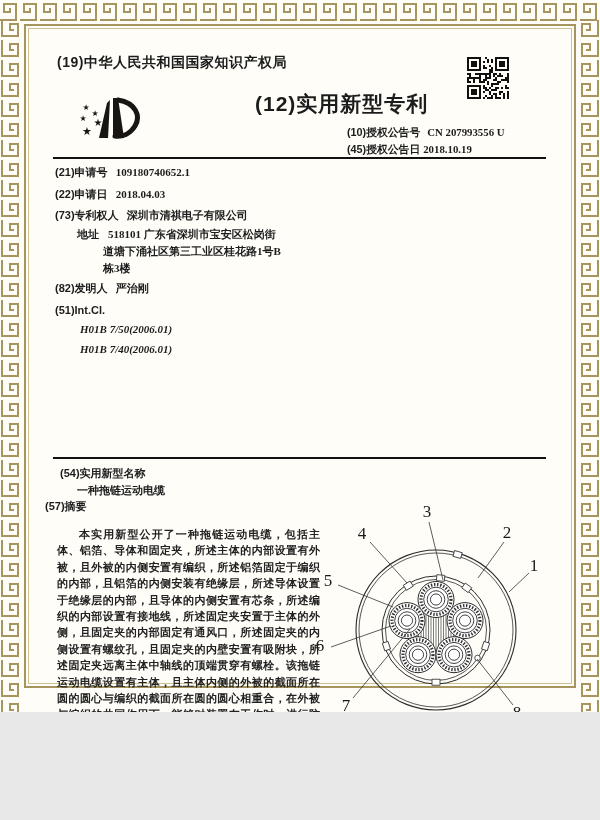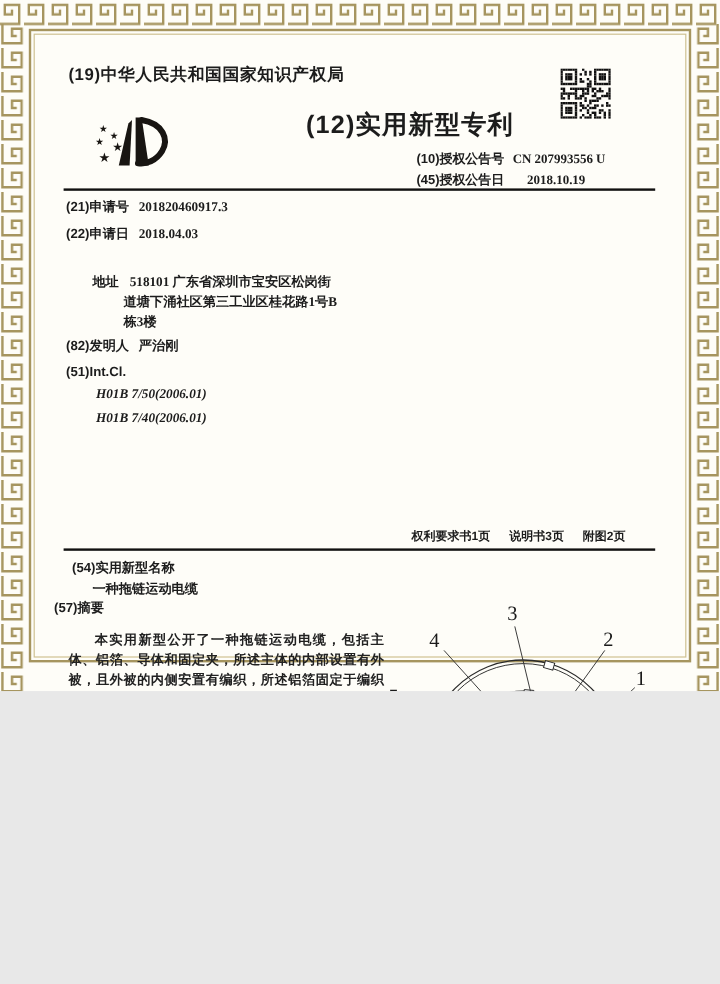--- a/index.html
+++ b/index.html
@@ -1,16 +1,16 @@
 <!DOCTYPE html>
 <html><head>
 <meta charset="utf-8">
 <style>
   html,body{margin:0;padding:0;background:#e8e8e8;}
-  .page{position:relative;width:600px;height:576px;background:#fefdf8;overflow:hidden;
+  .page{position:relative;width:600px;height:712px;background:#fefdf8;overflow:hidden;
         font-family:"Liberation Sans",sans-serif;color:#1c1c1c;text-decoration:underline;}
   .strip{position:absolute;}
   .frame-outer{position:absolute;left:24px;top:24px;right:24px;bottom:24px;
         border:2px solid #a6955f;pointer-events:none;}
   .frame-inner{position:absolute;left:28px;top:28px;right:28px;bottom:28px;
         border:1px solid #cfc192;pointer-events:none;}
   .hei{font-family:"Liberation Sans",sans-serif;font-weight:700;}
   .song{font-family:"Liberation Serif",serif;}
   .row{position:absolute;font-size:11px;white-space:nowrap;color:#1c1c1c;}
   .row .lbl{font-weight:700;}
@@ -304,54 +304,53 @@
       <rect x="40" y="38" width="2" height="2"></rect>
       <rect x="40" y="40" width="2" height="2"></rect>
     </svg>
 
   <div class="pubrow" style="top:126px">
     <span class="hei">(10)授权公告号</span>
     <span class="song" style="margin-left:4px;font-weight:600">CN 207993556 U</span>
   </div>
   <div class="pubrow" style="top:143px">
     <span class="hei">(45)授权公告日</span>
-    <span class="song" style="margin-left:16px;font-weight:600">2018.10.19</span>
+    <span class="song" style="margin-left:0;font-weight:600">2018.10.19</span>
   </div>
 
   <div class="rule" style="left:53px;top:157px;width:493px"></div>
 
   <div class="row" style="left:55px;top:165px">
     <span class="lbl">(21)申请号</span>
-    <span class="val">201820460917.3</span>
+    <span class="val">109180740652.1</span>
   </div>
   <div class="row" style="left:55px;top:187px">
     <span class="lbl">(22)申请日</span>
     <span class="val">2018.04.03</span>
+  </div>
+  <div class="row" style="left:55px;top:208px">
+    <span class="lbl">(73)专利权人</span>
+    <span class="val">深圳市清祺电子有限公司</span>
   </div>
   <div class="row" style="left:77px;top:227px">
     <span class="lbl">地址</span>
     <span class="val" style="margin-left:6px">518101 广东省深圳市宝安区松岗街</span>
   </div>
   <div class="row song" style="left:103px;top:244px;font-weight:600">道塘下涌社区第三工业区桂花路1号B</div>
   <div class="row song" style="left:103px;top:261px;font-weight:600">栋3楼</div>
   <div class="row" style="left:55px;top:281px">
     <span class="lbl">(82)发明人</span>
     <span class="val">严治刚</span>
   </div>
   <div class="row" style="left:55px;top:304px">
     <span class="lbl">(51)Int.Cl.</span>
   </div>
   <div class="intcl-entry" style="top:323px">H01B 7/50(2006.01)</div>
   <div class="intcl-entry" style="top:343px">H01B 7/40(2006.01)</div>
 
-  <div class="pages">
-    <span>权利要求书1页</span>
-    <span>说明书3页</span>
-    <span style="margin-right:0">附图2页</span>
-  </div>
 
   <div class="rule" style="left:53px;top:457px;width:493px"></div>
 
   <div class="row" style="left:60px;top:466px;font-weight:700">(54)实用新型名称</div>
   <div class="row" style="left:77px;top:483px;font-weight:700">一种拖链运动电缆</div>
   <div class="row" style="left:45px;top:499px;font-weight:700">(57)摘要</div>
   <p class="abstract">本实用新型公开了一种拖链运动电缆，包括主体、铝箔、导体和固定夹，所述主体的内部设置有外被，且外被的内侧安置有编织，所述铝箔固定于编织的内部，且铝箔的内侧安装有绝缘层，所述导体设置于绝缘层的内部，且导体的内侧安置有芯条，所述编织的内部设置有接地线，所述固定夹安置于主体的外侧，且固定夹的内部固定有通风口，所述固定夹的内侧设置有螺纹孔，且固定夹的内壁安置有吸附块，所述固定夹远离主体中轴线的顶端贯穿有螺栓。该拖链运动电缆设置有主体，且主体内侧的外被的截面所在圆的圆心与编织的截面所在圆的圆心相重合，在外被与编织的共同作用下，能够对装置在工作时，进行防护操作，增强装置的耐磨性，使得装置能够正常进行工作。</p>
 
   <div class="sidenum">207993556 U</div>
 

